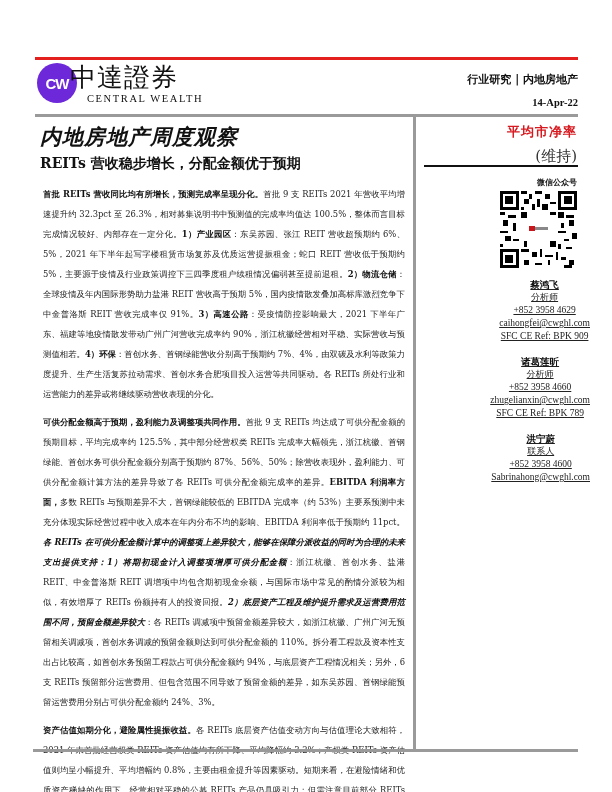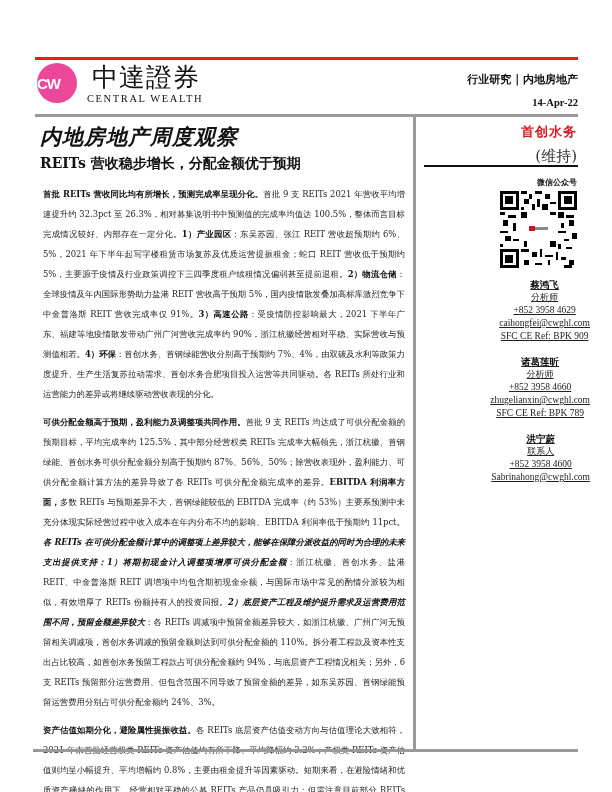--- a/index.html
+++ b/index.html
@@ -1,22 +1,22 @@
 <!DOCTYPE html>
 <html><head>
 <meta charset="utf-8">
 <style>
   * { margin: 0; padding: 0; box-sizing: border-box; }
   html, body { width: 612px; height: 792px; background: #ffffff; overflow: hidden; }
   body { position: relative; font-family: "Liberation Serif", "DejaVu Serif", serif; color: #1a1a1a; }
 
   .red-rule { position: absolute; left: 35px; top: 57px; width: 543px; height: 3px; background: #e3201e; }
-  .logo { position: absolute; left: 37px; top: 63px; width: 40px; height: 40px; border-radius: 50%; background: #ec4899; display: flex; align-items: center; }
+  .logo { position: absolute; left: 37px; top: 63px; width: 40px; height: 40px; border-radius: 50%; background: #6d28d9; display: flex; align-items: center; justify-content: center; }
   .logo-inner { color: #fff; font-family: "Liberation Sans", sans-serif; font-weight: bold; font-size: 15px; letter-spacing: -1px; }
-  .brand-cn { position: absolute; left: 92px; top: 62px; font-family: "DejaVu Sans", sans-serif; font-size: 26px; letter-spacing: 1px; color: #111; line-height: 30px; }
+  .brand-cn { position: absolute; left: 70px; top: 62px; font-family: "DejaVu Sans", sans-serif; font-size: 26px; letter-spacing: 1px; color: #111; line-height: 30px; }
   .brand-en { position: absolute; left: 87px; top: 93px; font-family: "Liberation Serif", serif; font-size: 10.5px; letter-spacing: 1.6px; color: #111; }
   .header-right { position: absolute; right: 34px; top: 72px; font-size: 11px; font-weight: bold; font-family: "DejaVu Serif", serif; color: #111; text-align: right; }
   .header-date { position: absolute; right: 34px; top: 97px; font-size: 10.5px; font-weight: bold; color: #111; }
   .gray-rule { position: absolute; left: 35px; top: 114px; width: 543px; height: 3px; background: #9a9a9a; }
   .vdivider { position: absolute; left: 413px; top: 117px; width: 3px; height: 634px; background: #9a9a9a; }
   .bottom-rule { position: absolute; left: 33px; top: 749px; width: 545px; height: 3px; background: #9a9a9a; }
 
   .title { position: absolute; left: 40px; top: 123px; font-family: "DejaVu Serif", serif; font-size: 21px; font-weight: bold; font-style: italic; color: #111; letter-spacing: 1px; }
   .subtitle { position: absolute; left: 40px; top: 155px; font-family: "DejaVu Serif", serif; font-size: 14px; font-weight: bold; color: #111; }
 
@@ -65,21 +65,21 @@
   <p class="para">
     <b>可供分配金额高于预期，盈利能力及调整项共同作用。</b><span>首批 9 支 REITs 均达成了可供分配金额的预期目标，平均完成率约 125.5%，其中部分经营权类 REITs 完成率大幅领先，浙江杭徽、首钢绿能、首创水务可供分配金额分别高于预期约 87%、56%、50%；除营收表现外，盈利能力、可供分配金额计算方法的差异导致了各 REITs 可供分配金额完成率的差异。</span><b>EBITDA 利润率方面，</b><span>多数 REITs 与预期差异不大，首钢绿能较低的 EBITDA 完成率（约 53%）主要系预测中未充分体现实际经营过程中收入成本在年内分布不均的影响、EBITDA 利润率低于预期约 11pct。</span><span class="bi">各 REITs 在可供分配金额计算中的调整项上差异较大，能够在保障分派收益的同时为合理的未来支出提供支持：1）将期初现金计入调整项增厚可供分配金额</span><span>：浙江杭徽、首创水务、盐港 REIT、中金普洛斯 REIT 调增项中均包含期初现金余额，与国际市场中常见的酌情分派较为相似，有效增厚了 REITs 份额持有人的投资回报。</span><span class="bi">2）底层资产工程及维护提升需求及运营费用范围不同，预留金额差异较大</span><span>：各 REITs 调减项中预留金额差异较大，如浙江杭徽、广州广河无预留相关调减项，首创水务调减的预留金额则达到可供分配金额的 110%。拆分看工程款及资本性支出占比较高，如首创水务预留工程款占可供分配金额约 94%，与底层资产工程情况相关；另外，6 支 REITs 预留部分运营费用、但包含范围不同导致了预留金额的差异，如东吴苏园、首钢绿能预留运营费用分别占可供分配金额约 24%、3%。</span>
   </p>
   <p class="para">
     <b>资产估值如期分化，避险属性提振收益。</b><span>各 REITs 底层资产估值变动方向与估值理论大致相符，2021 年末首批经营权类 REITs 资产估值均有所下降、平均降幅约 3.2%；产权类 REITs 资产估值则均呈小幅提升、平均增幅约 0.8%，主要由租金提升等因素驱动。短期来看，在避险情绪和优质资产稀缺的作用下，经营相对平稳的公募 REITs 产品仍具吸引力；但需注意目前部分 REITs 市净率偏高（首批 REITs 平均市净率 1.32x），同时 6 月部分战略配售份额限售期将至，可能对 REITs 二级价格带来一定压力。长期而言，既有资产及潜在扩募资产的质量、管理方的运营能力仍将继续驱动优质 REITs 综合收益的增长。</span>
   </p>
 </div>
 
 <div class="bottom-rule"></div>
 
-<div class="rating">首创水务</div>
+<div class="rating">平均市净率</div>
 <div class="rating-sub">(维持)</div>
 <div class="right-rule"></div>
 <div class="wechat-label">微信公众号</div>
 
 <div class="qr">
   <svg viewBox="0 0 29 29" shape-rendering="crispEdges">
     <rect width="29" height="29" fill="#fff"></rect>
     <g fill="#000">
       <rect x="0" y="0" width="7" height="7"></rect>
         <rect x="1" y="1" width="5" height="5" fill="#fff"></rect>

